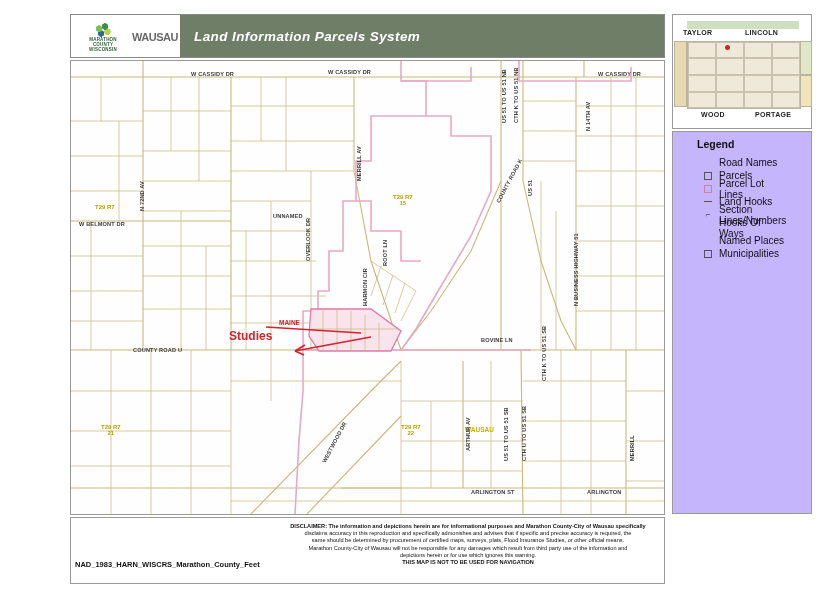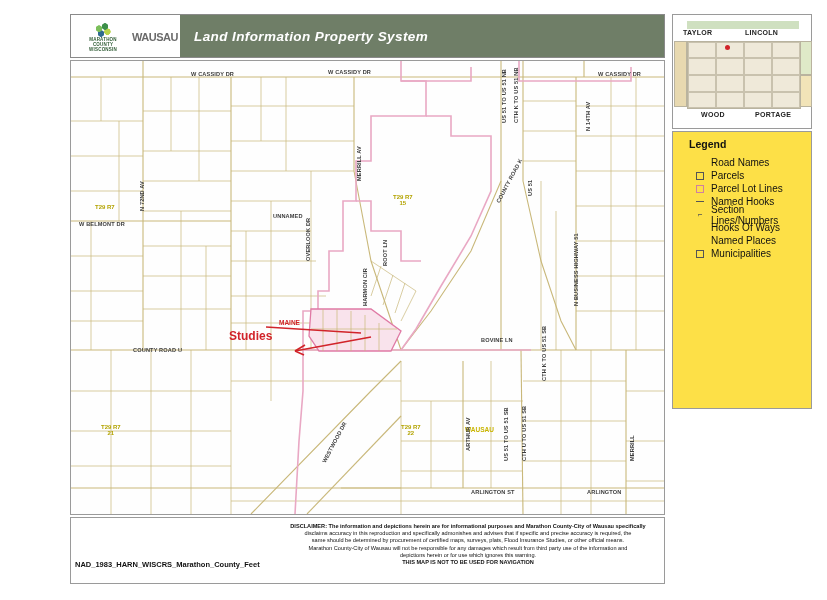--- a/index.html
+++ b/index.html
@@ -212,25 +212,25 @@
     border: 1px solid #b9b39f;
     box-sizing: border-box;
   }
 
   
   #legend {
     position: absolute;
     left: 672px;
     top: 131px;
     width: 140px;
-    height: 278px;
+    height: 383px;
     border: 1px solid #9a9a9a;
     box-sizing: border-box;
-    background: #fde047;
-    padding: 6px 16px;
+    background: #c4b5fd;
+    padding: 6px 24px;
   }
   #legend-title {
     font-size: 10.5px;
     font-weight: bold;
     color: #111;
     margin-bottom: 6px;
   }
   .legend-row {
     display: flex;
     align-items: center;
@@ -338,21 +338,21 @@
     <div class="logo-marathon">
       <div class="logo-shape"></div>
       <div class="mk">MARATHON</div>
       <div class="mk">COUNTY</div>
       <div class="mk">WISCONSIN</div>
     </div>
     <div class="logo-wausau">
       <span class="wtxt">WAUSAU</span>
     </div>
     <div id="header-title-band">
-      <span id="header-title">Land Information Property System</span>
+      <span id="header-title">Land Information Parcels System</span>
     </div>
   </div>
 
   <div id="map-panel">
     <svg id="map-canvas" viewBox="0 0 593 453" preserveAspectRatio="none">
       <defs>
         <style>
           .pl { fill:none; stroke:#c9b87a; stroke-width:0.7; }
           .plf { fill:#fdfdf8; stroke:#c9b87a; stroke-width:0.7; }
           .hw { fill:none; stroke:#c9b87a; stroke-width:1.1; }
@@ -618,21 +618,21 @@
     <div class="legend-row">
       <span class="legend-sym">
           <span class="sym-square-pink"></span>
         </span>
       <span class="legend-txt">Parcel Lot Lines</span>
     </div>
     <div class="legend-row">
       <span class="legend-sym">
           <span class="sym-dash"></span>
         </span>
-      <span class="legend-txt">Named Hooks</span>
+      <span class="legend-txt">Land Hooks</span>
     </div>
     <div class="legend-row">
       <span class="legend-sym">
           <span class="sym-tick">⌐</span>
         </span>
       <span class="legend-txt">Section Lines/Numbers</span>
     </div>
     <div class="legend-row">
       <span class="legend-sym">
           <span class="sym-blank"></span>

